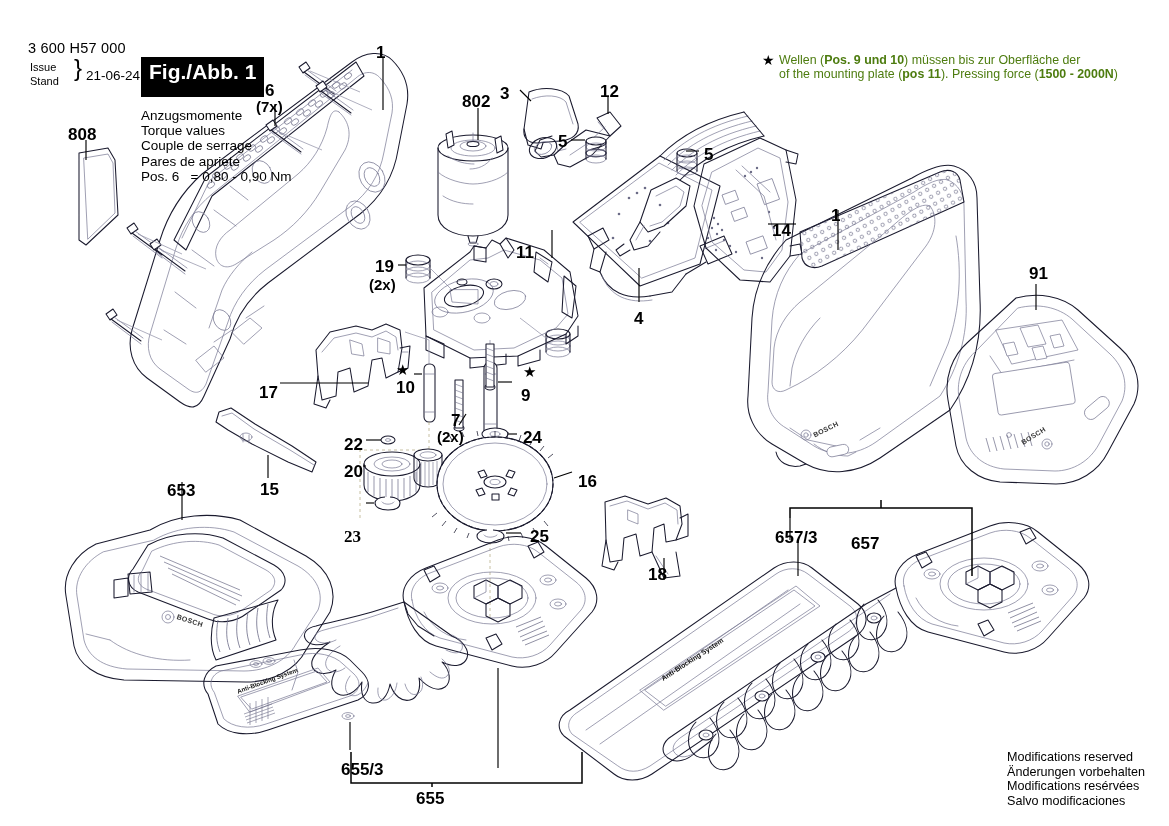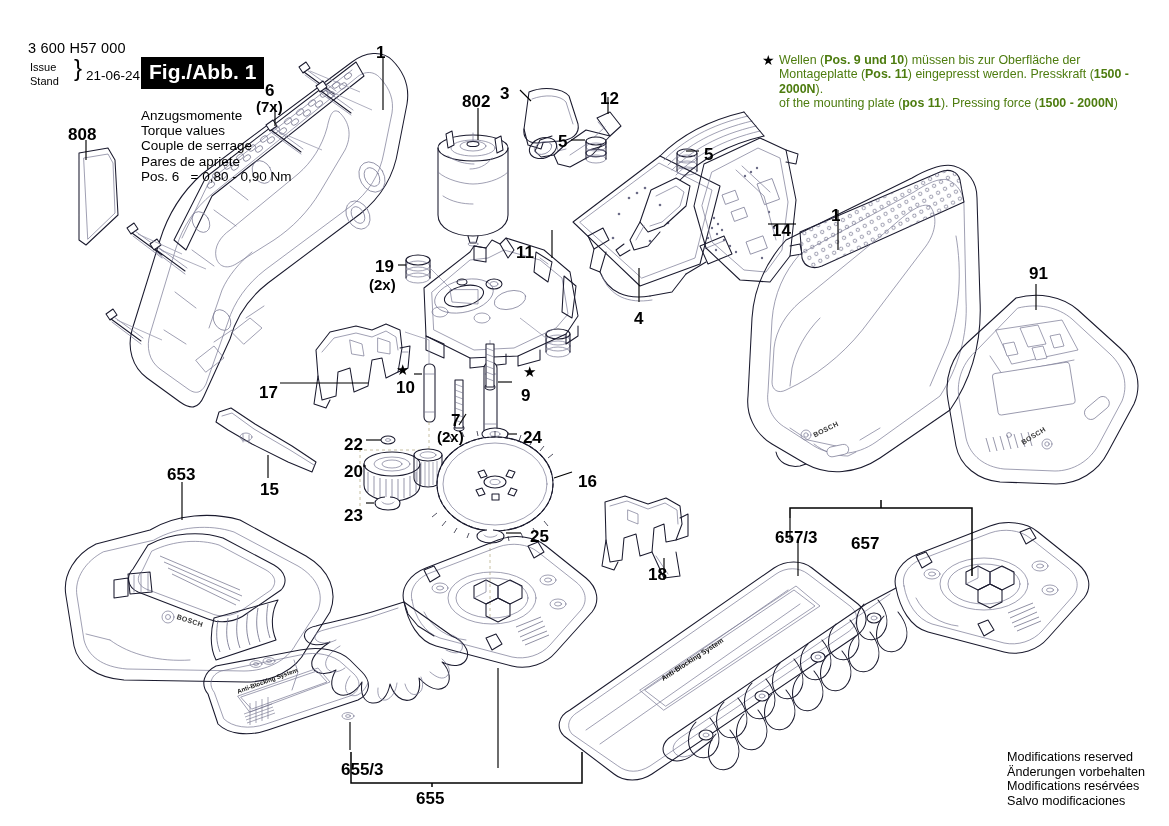--- a/index.html
+++ b/index.html
@@ -10,21 +10,21 @@
   .lbl{position:absolute;font-family:"Liberation Sans",sans-serif;font-weight:bold;
        font-size:17px;color:#000;white-space:nowrap;line-height:1.05;letter-spacing:0px;}
   .lbl.sm{font-size:15px;text-align:center;}
   .star{position:absolute;font-size:15px;color:#000;line-height:1;}
 
   .hdr{position:absolute;font-family:"Liberation Sans",sans-serif;color:#000;white-space:pre;}
   .hdr-pn{font-size:14.5px;letter-spacing:.2px;}
   .hdr-is{font-size:11px;line-height:13.5px;}
   .hdr-date{font-size:13.5px;}
   .figbox{position:absolute;background:#000;color:#fff;font-weight:bold;font-size:21px;
-          padding:2px 7px 4px 7px;font-family:"Liberation Sans",sans-serif;white-space:nowrap;
+          padding:2px 7px 12px 7px;font-family:"Liberation Sans",sans-serif;white-space:nowrap;
           border:1px solid #000;}
   .torque{position:absolute;font-size:13.5px;line-height:15.2px;color:#000;white-space:pre;
           font-family:"Liberation Sans",sans-serif;}
   .note{position:absolute;font-size:12.4px;line-height:14.4px;color:#4d7c0f;
         font-family:"Liberation Sans",sans-serif;}
   .note b{font-weight:bold;}
   .notestar{position:absolute;font-size:14px;color:#000;}
   .mods{position:absolute;font-size:12.6px;line-height:14.6px;color:#000;white-space:pre;
         text-align:left;font-family:"Liberation Sans",sans-serif;}
 
@@ -876,21 +876,20 @@
 
   <div class="torque" style="left:141px; top:108px;"><span>Anzugsmomente</span>
 <span>Torque values</span>
 <span>Couple de serrage</span>
 <span>Pares de apriete</span>
 <span>Pos. 6   = 0,80 - 0,90 Nm</span></div>
 
   <div class="notestar" style="left:762px; top:52px;">★</div>
   <div class="note" style="left:779px; top:53px;">
     <div><span>Wellen (</span><b>Pos. 9 und 10</b><span>) müssen bis zur Oberfläche der</span></div>
-    <div><span>Montageplatte (</span><b>Pos. 11</b><span>) eingepresst werden. Presskraft (</span><b>1500 - 2000N</b><span>).</span></div>
     <div><span>of the mounting plate (</span><b>pos 11</b><span>). Pressing force (</span><b>1500 - 2000N</b><span>)</span></div>
   </div>
 
   <div class="mods" style="left:1007px; top:750px;"><span>Modifications reserved</span>
 <span>Änderungen vorbehalten</span>
 <span>Modifications resérvées</span>
 <span>Salvo modificaciones</span></div>
 
   <div class="abs-txt" style="left:236px; top:688px; transform:rotate(-20deg); transform-origin:left top;">Anti-Blocking System</div>
   <div class="abs-txt" style="left:660px; top:676px; transform:rotate(-33deg); transform-origin:left top; font-size:7px;">Anti-Blocking System</div>
@@ -898,43 +897,43 @@
   <div class="brand" style="left:1020px; top:440px; transform:rotate(-32deg); transform-origin:left top;">BOSCH</div>
   <div class="brand" style="left:178px; top:613px; transform:rotate(18deg); transform-origin:left top;">BOSCH</div>
 
   <div id="callouts">
       <div class="lbl" style="left: 68px; top: 126px;">808</div>
       <div class="lbl" style="left: 376px; top: 44px;">1</div>
       <div class="lbl" style="left: 265px; top: 82px;">6</div>
       <div class="lbl sm" style="left: 256px; top: 99px;">(7x)</div>
       <div class="lbl" style="left: 462px; top: 93px;">802</div>
       <div class="lbl" style="left: 500px; top: 85px;">3</div>
-      <div class="lbl" style="left: 600px; top: 83px; margin-top: 7px;">12</div>
+      <div class="lbl" style="left: 600px; top: 83px;">12</div>
       <div class="lbl" style="left: 558px; top: 133px;">5</div>
       <div class="lbl" style="left: 704px; top: 146px;">5</div>
       <div class="lbl" style="left: 772px; top: 222px;">14</div>
       <div class="lbl" style="left: 634px; top: 310px;">4</div>
       <div class="lbl" style="left: 831px; top: 207px;">1</div>
       <div class="lbl" style="left: 1029px; top: 265px;">91</div>
       <div class="lbl" style="left: 375px; top: 258px;">19</div>
       <div class="lbl sm" style="left: 369px; top: 277px;">(2x)</div>
       <div class="lbl" style="left: 516px; top: 244px;">11</div>
       <div class="lbl" style="left: 259px; top: 384px;">17</div>
       <div class="lbl" style="left: 396px; top: 379px;">10</div>
       <div class="lbl" style="left: 521px; top: 387px;">9</div>
       <div class="lbl" style="left: 451px; top: 412px;">7</div>
       <div class="lbl sm" style="left: 437px; top: 429px;">(2x)</div>
       <div class="lbl" style="left: 523px; top: 429px;">24</div>
       <div class="lbl" style="left: 344px; top: 436px;">22</div>
       <div class="lbl" style="left: 344px; top: 463px;">20</div>
-      <div class="lbl" style="left: 344px; top: 507px;">23</div>
+      <div class="lbl" style="left: 344px; top: 528px; font-family: Liberation Serif, serif;">23</div>
       <div class="lbl" style="left: 578px; top: 473px;">16</div>
       <div class="lbl" style="left: 530px; top: 528px;">25</div>
       <div class="lbl" style="left: 260px; top: 481px;">15</div>
-      <div class="lbl" style="left: 167px; top: 466px;">653</div>
+      <div class="lbl" style="left: 167px; top: 482px;">653</div>
       <div class="lbl" style="left: 648px; top: 566px;">18</div>
       <div class="lbl" style="left: 851px; top: 492px; margin-top: 43px;">657</div>
       <div class="lbl" style="left: 775px; top: 529px;">657/3</div>
       <div class="lbl" style="left: 416px; top: 790px;">655</div>
       <div class="lbl" style="left: 341px; top: 761px;">655/3</div>
     </div>
   <div id="starmarks">
       <div class="star" style="left: 396px; top: 362px;">★</div>
       <div class="star" style="left: 523px; top: 364px;">★</div>
     </div>

